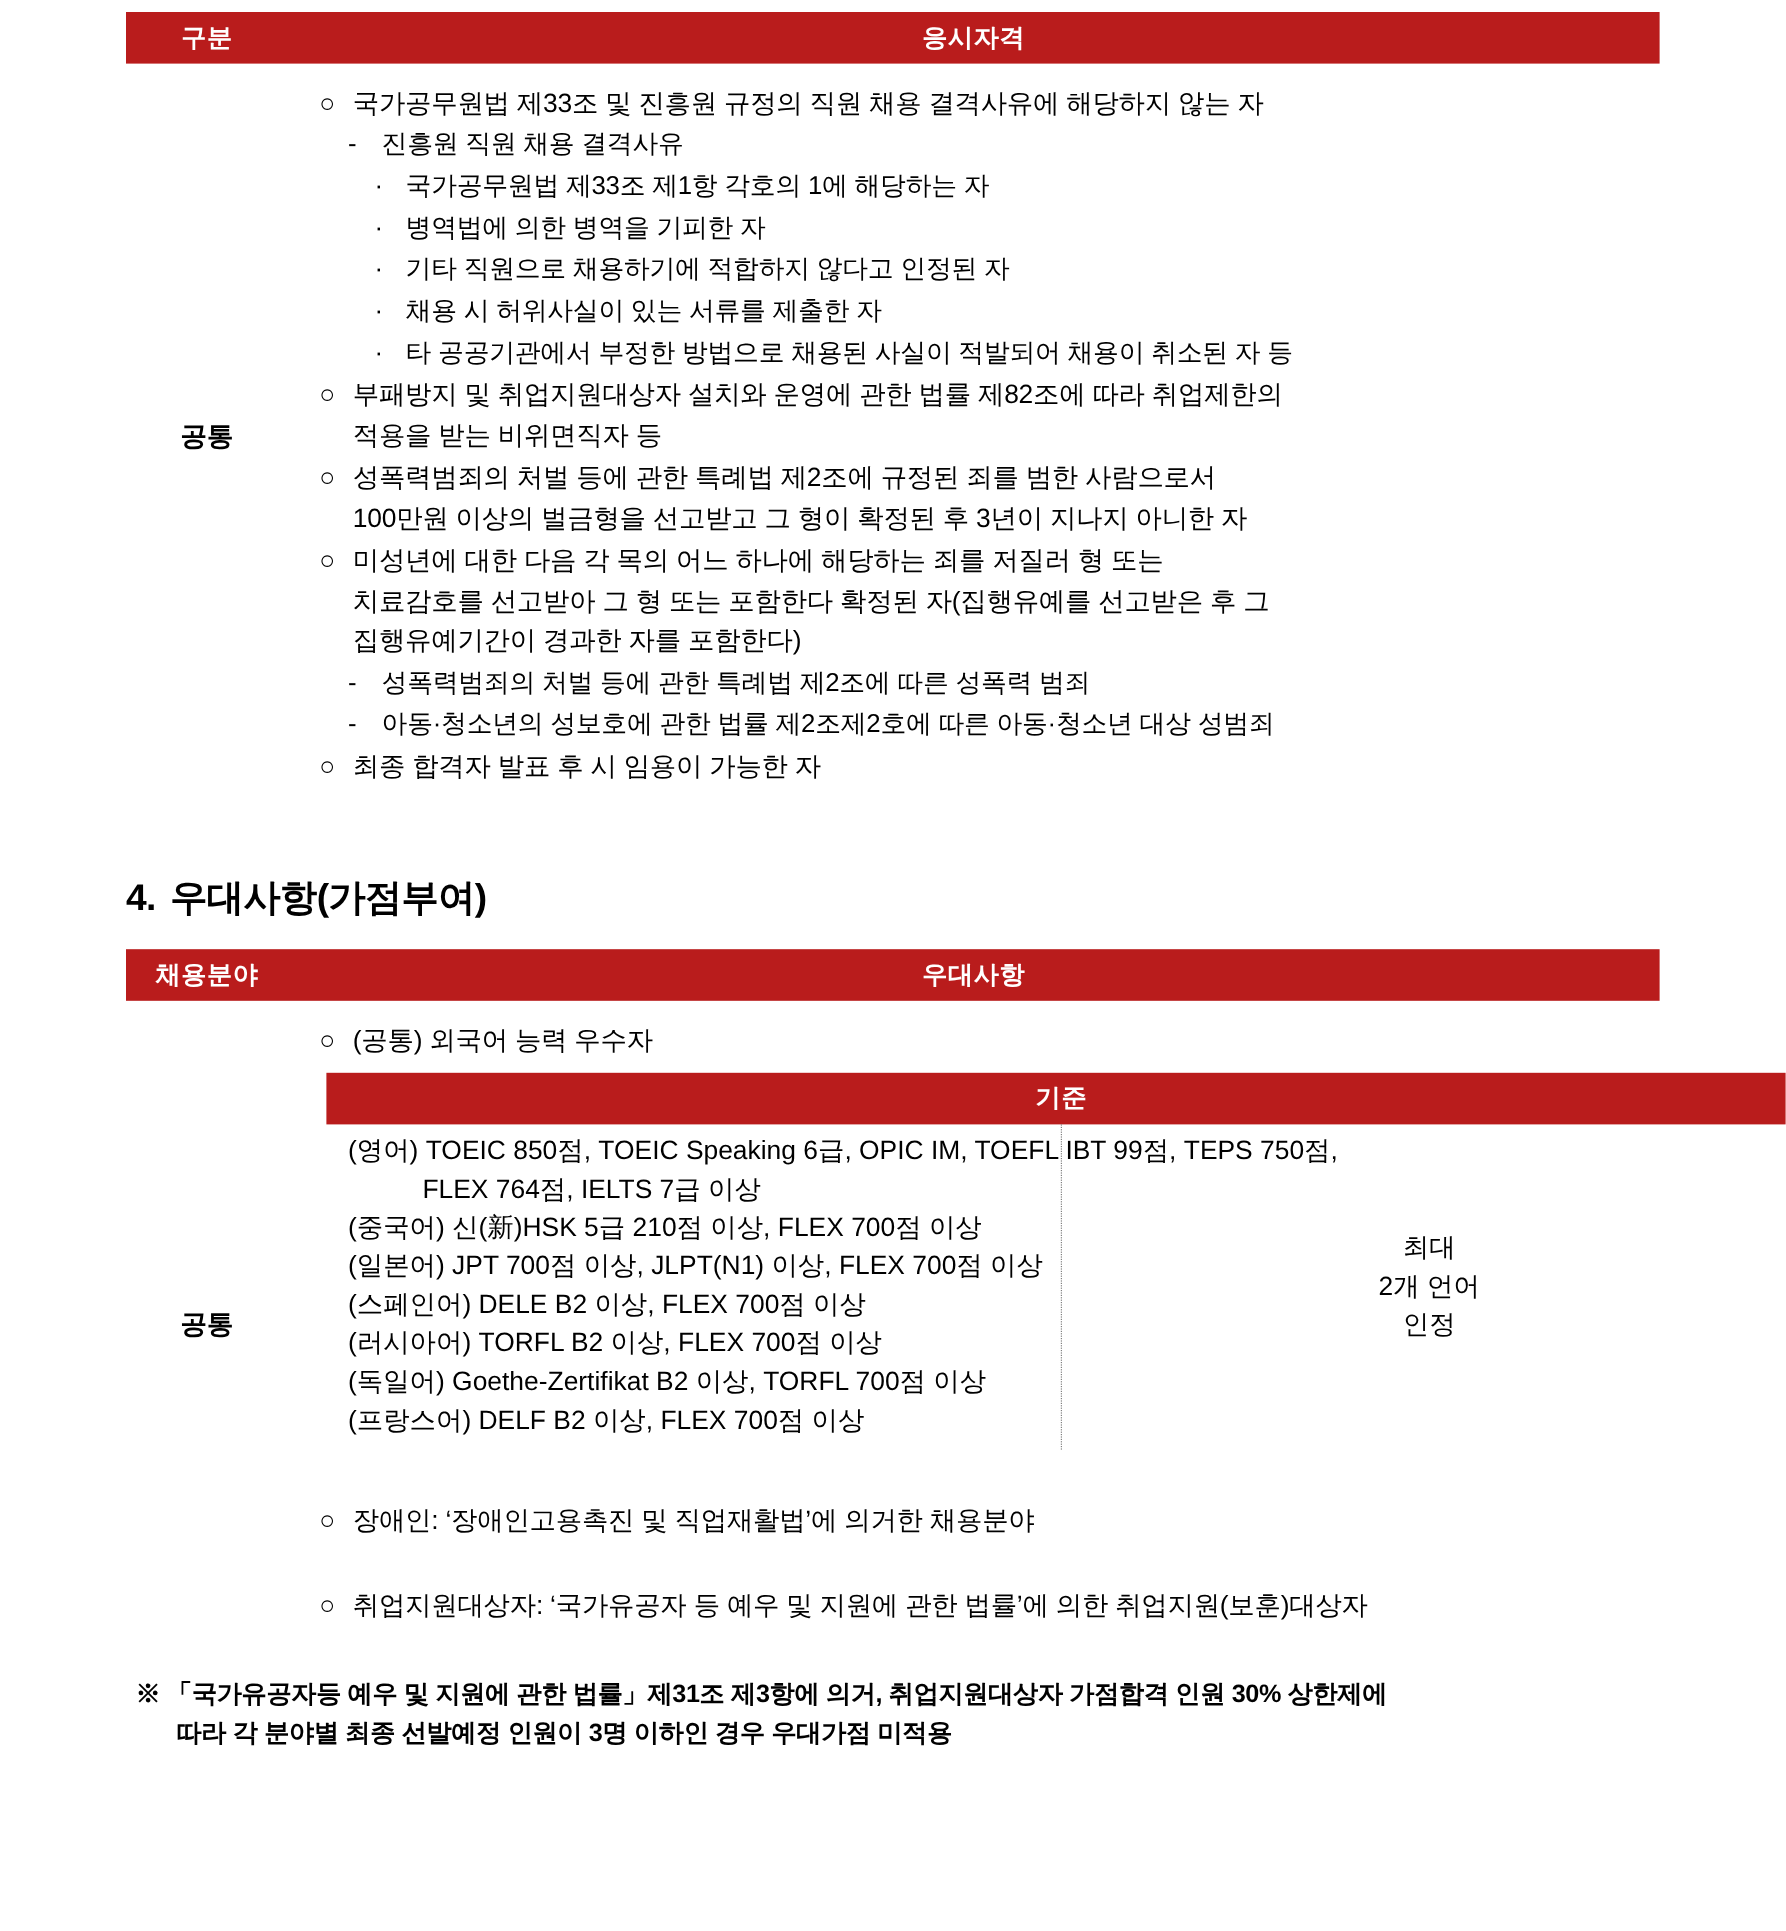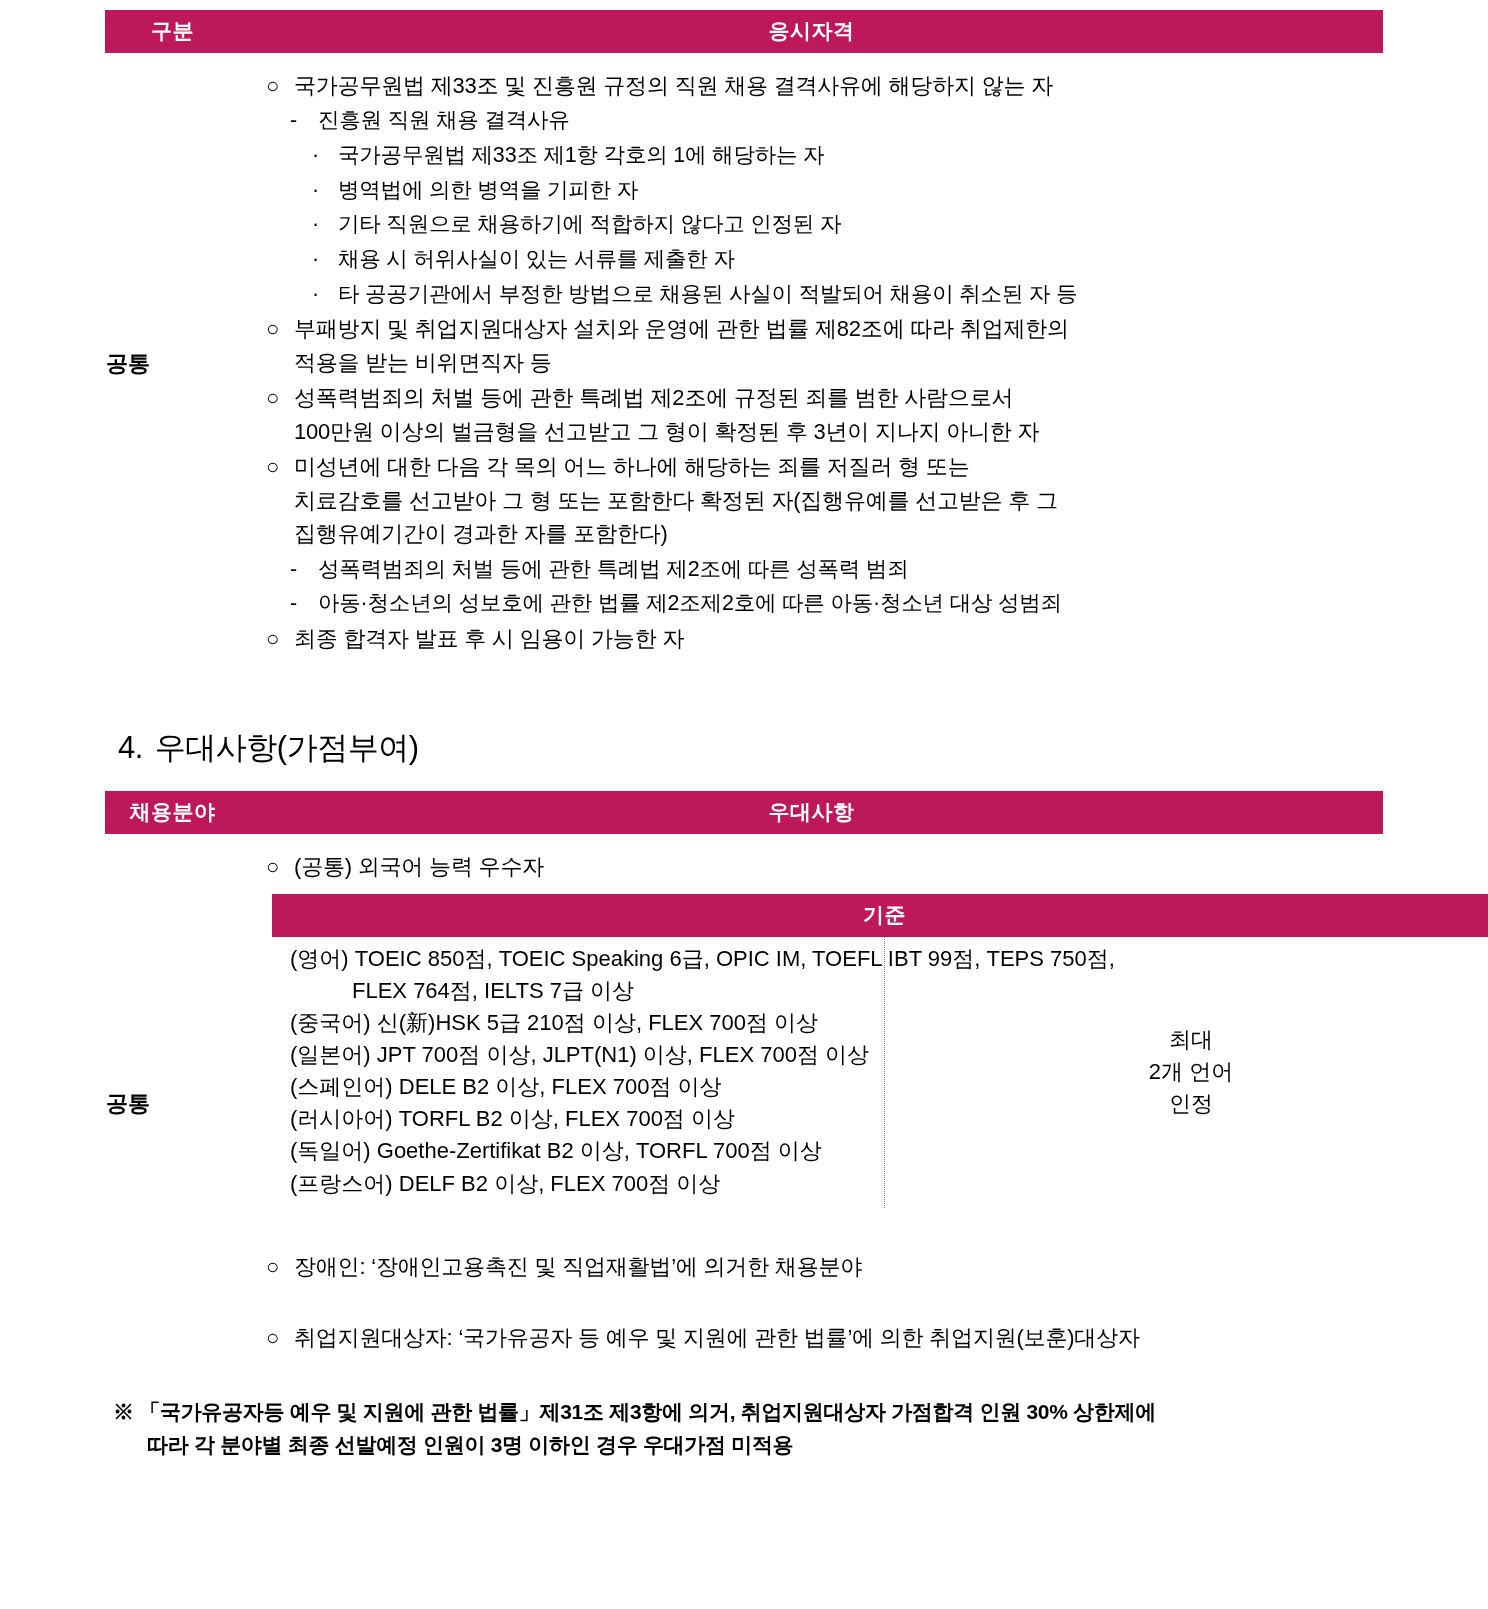--- a/index.html
+++ b/index.html
@@ -20,38 +20,39 @@
     width: 1488px;
   }
 
   
   table.doc {
     border-collapse: collapse;
     width: 1278px;
     table-layout: fixed;
   }
   table.doc th {
-    background: #be185d;
+    background: #b91c1c;
     color: #ffffff;
     font-size: 21px;
     font-weight: bold;
     padding: 7px 0 8px 0;
     border: none;
     letter-spacing: 0.5px;
   }
   table.doc td {
     vertical-align: middle;
     font-size: 22px;
     border: none;
   }
 
   .th-left  { width: 135px; }
   .th-left2 { width: 135px; }
 
   .cell-label {
+    text-align: center;
     font-weight: bold;
     font-size: 22px;
     border-right: 1px solid #bfbfbf;
     border-bottom: 1px solid #bfbfbf;
   }
   .cell-body {
     padding: 16px 14px 18px 22px;
     border-bottom: 1px solid #bfbfbf;
   }
 
@@ -85,22 +86,22 @@
   }
   ul.bl > li.lv3 .mk { left: 50px; }
   .cont {
     display: block;
     padding-left: 0;
   }
 
   
   h2.sec {
     font-size: 31px;
-    font-weight: normal;
-    margin: 52px 0 22px 13px;
+    font-weight: bold;
+    margin: 52px 0 22px 0;
     letter-spacing: -0.5px;
   }
   h2.sec .num { margin-right: 12px; }
 
   
   .inner-wrap {
     margin: 10px 0 6px 10px;
     width: 1225px;
     border-collapse: collapse;
     table-layout: fixed;

